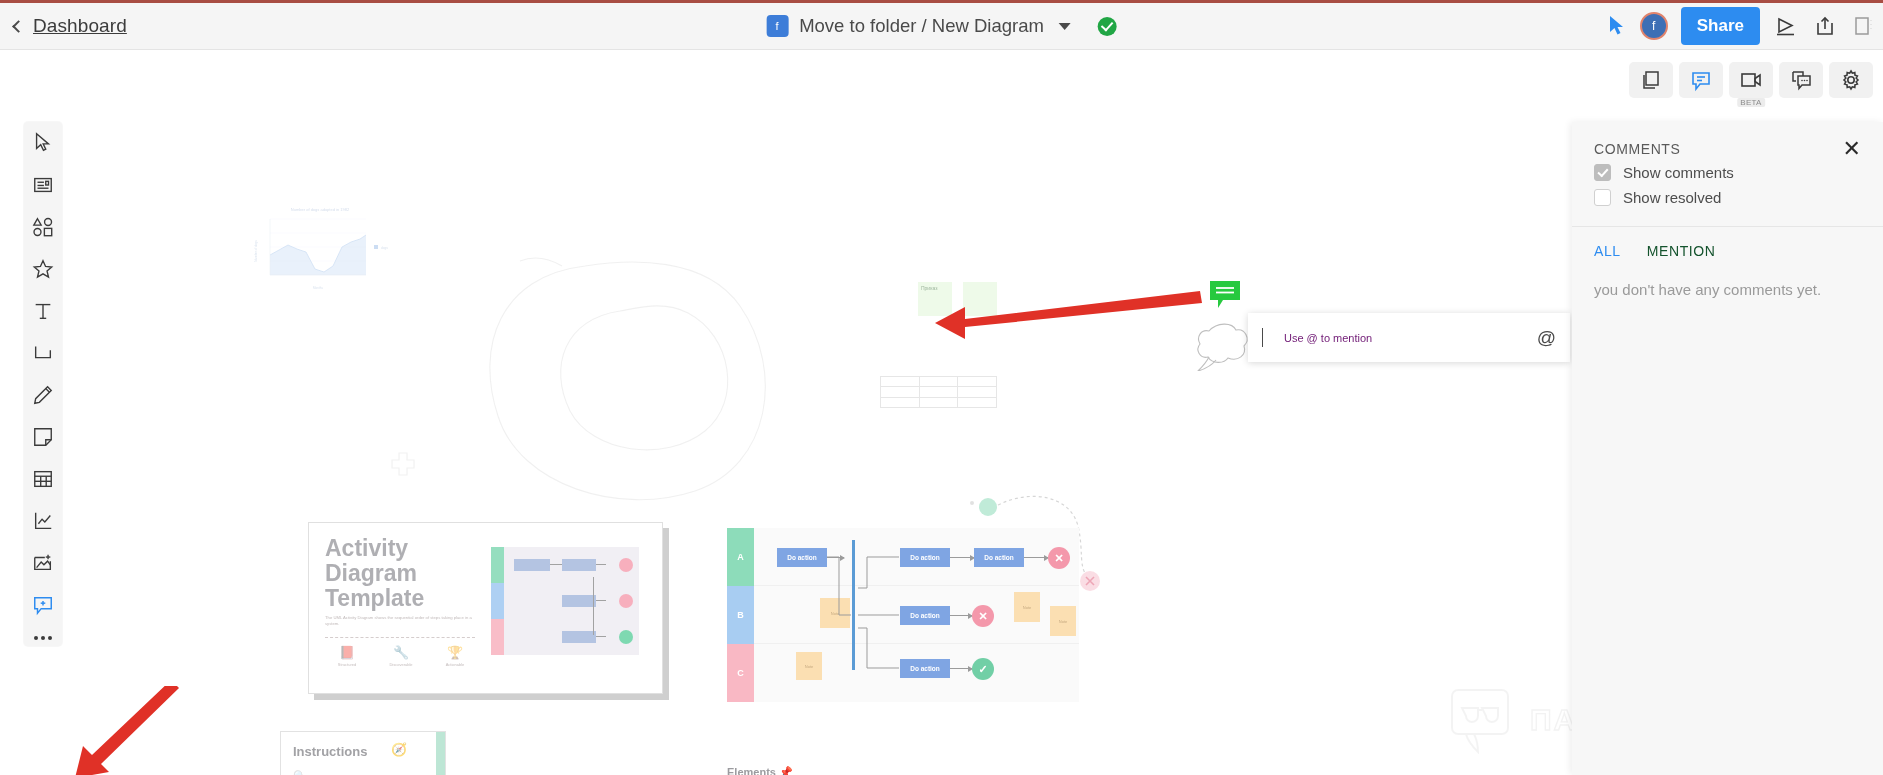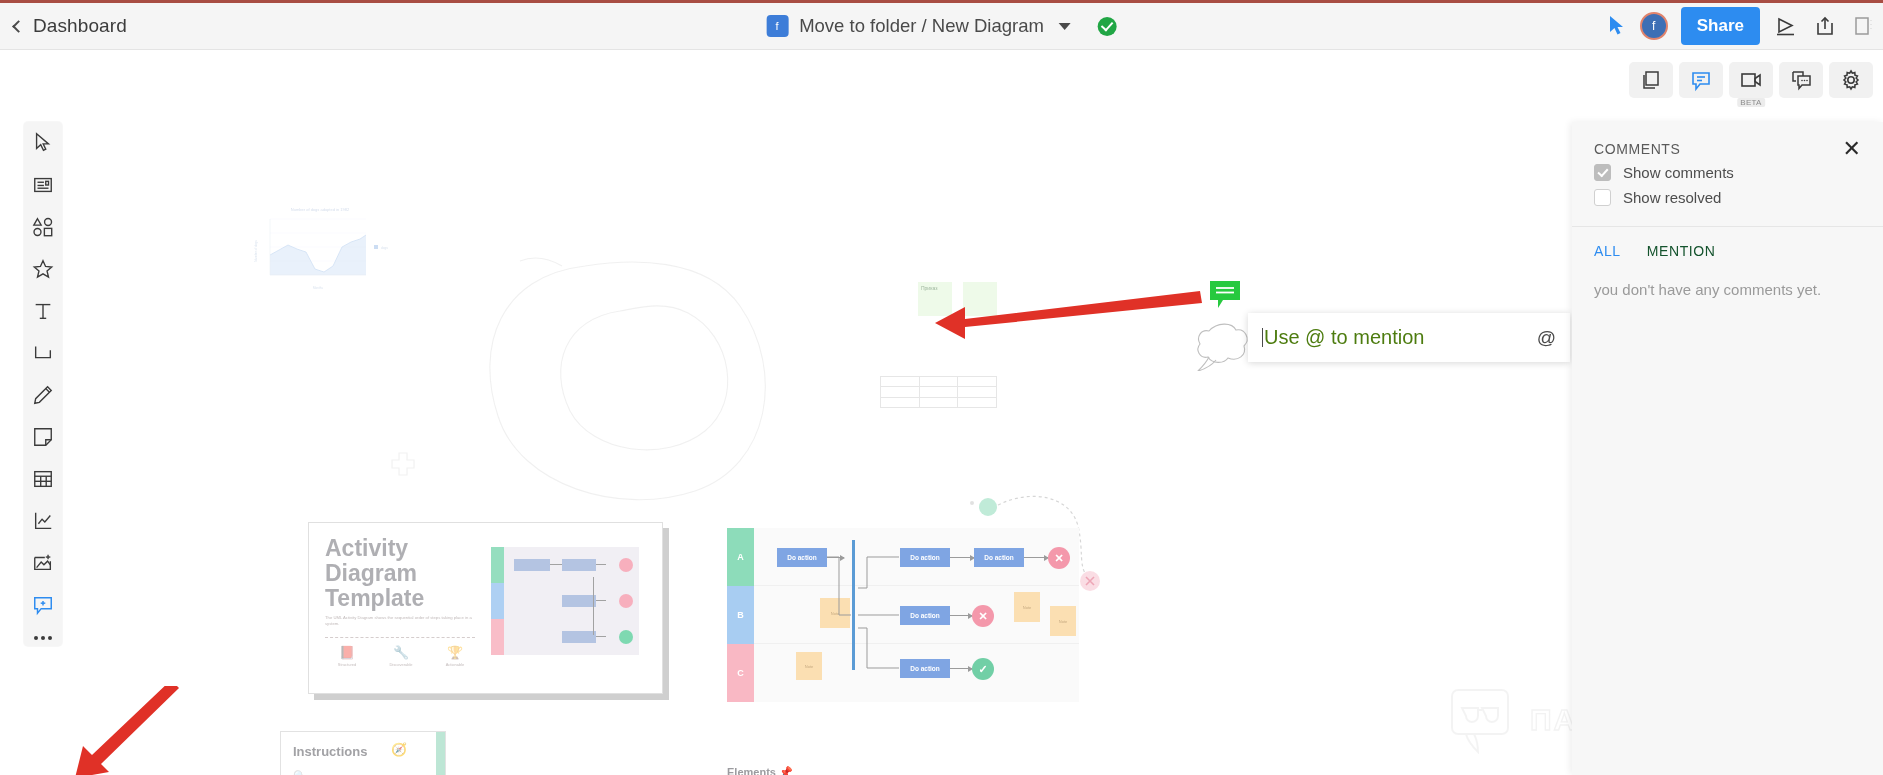--- a/index.html
+++ b/index.html
@@ -25,21 +25,21 @@
     display: flex; align-items: center;
   }
   .back-group {
     display: flex; align-items: center; gap: 10px;
     margin-left: 14px; cursor: pointer;
   }
   .chev-left {
     width: 9px; height: 9px; border-left: 2px solid #4a4a4a; border-bottom: 2px solid #4a4a4a;
     transform: rotate(45deg); display: inline-block;
   }
-  .back-label { font-size: 19px; color: #3c3c3c; letter-spacing: .1px; }
+  .back-label { font-size: 19px; color: #3c3c3c; letter-spacing: .1px; text-decoration: underline; }
 
   .title-group {
     position: absolute; left: 50%; transform: translateX(-50%);
     display: flex; align-items: center; gap: 11px;
   }
   .file-badge {
     width: 22px; height: 22px; border-radius: 4px; background: #3d7dd8;
     color: #fff; font-size: 11px; display: flex; align-items: center; justify-content: center;
   }
   .doc-title { font-size: 18.5px; color: #4a4a4a; }
@@ -188,21 +188,21 @@
     position: absolute; left: 1210px; top: 230px; width: 34px; height: 28px; z-index: 26;
   }
   .cmt-cloud { position: absolute; left: 1195px; top: 268px; width: 60px; height: 52px; opacity: .55; z-index: 24; }
 
   .cmt-input {
     position: absolute; left: 1248px; top: 262px; width: 322px; height: 49px;
     background: #fff; box-shadow: 0 1px 7px rgba(0,0,0,.16);
     display: flex; align-items: center; padding: 0 14px; z-index: 27;
   }
   .cmt-caret { width: 1px; height: 19px; background: #4a4a4a; margin-right: 1px; }
-  .cmt-ph { font-size: 20px; color: #4d7c0f; flex: 1; }
+  .cmt-ph { font-size: 11px; color: #701a75; flex: 1; padding-left: 20px; }
   .cmt-at { font-size: 19px; color: #4a4a4a; cursor: pointer; }
 
   
   .cpanel {
     position: absolute; top: 122px; right: 0; width: 311px; height: 653px;
     background: #f7f7f7; box-shadow: -2px 0 7px rgba(0,0,0,.07); z-index: 45;
   }
   .cp-head { display: flex; align-items: center; justify-content: space-between; padding: 16px 22px 0; }
   .cp-title { font-size: 14px; color: #5a5a5a; letter-spacing: .6px; }
   .cp-close { font-size: 22px; color: #2b2b2b; cursor: pointer; line-height: 1; }

